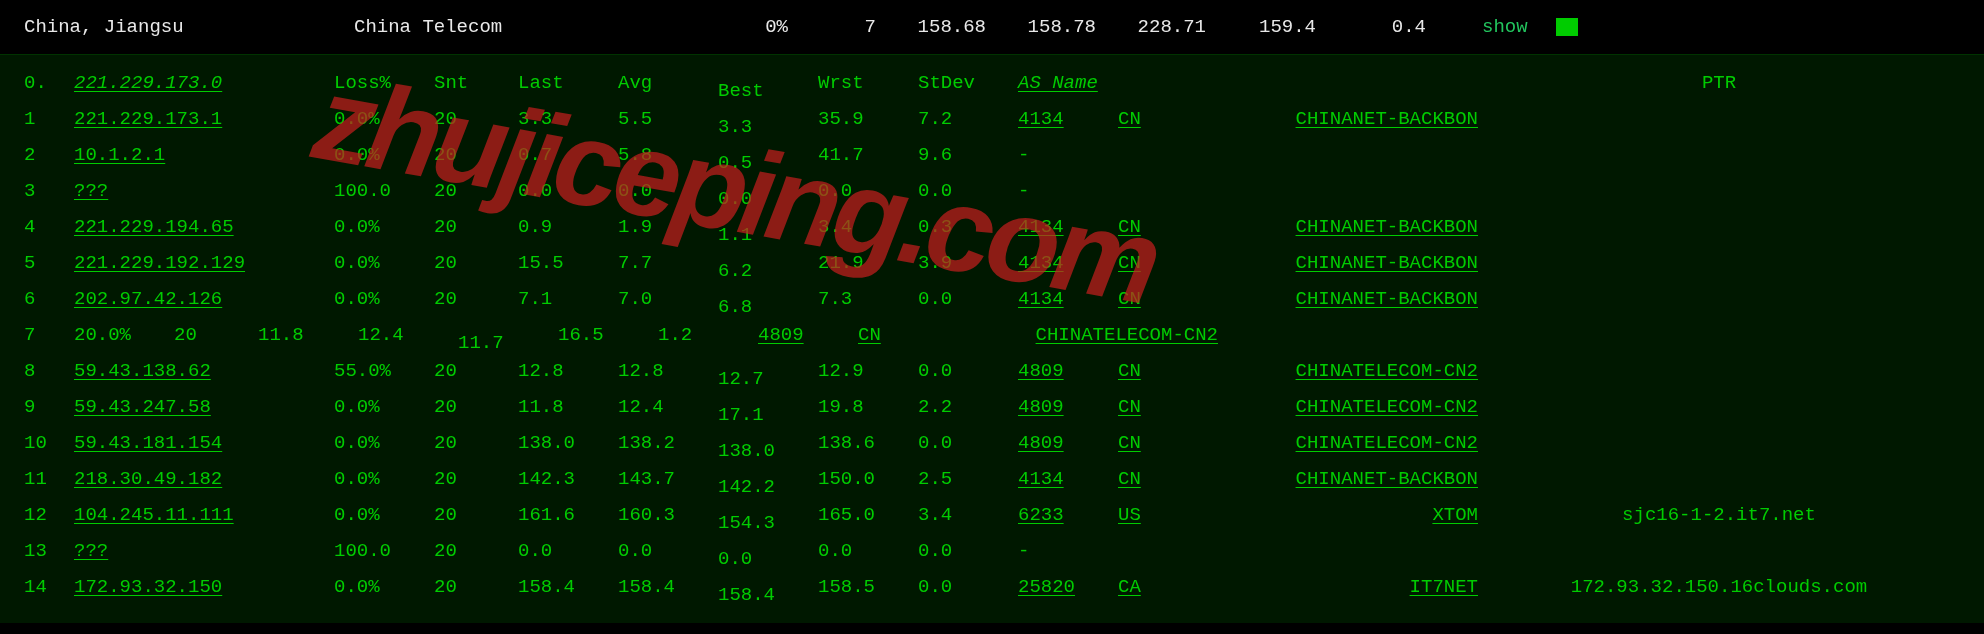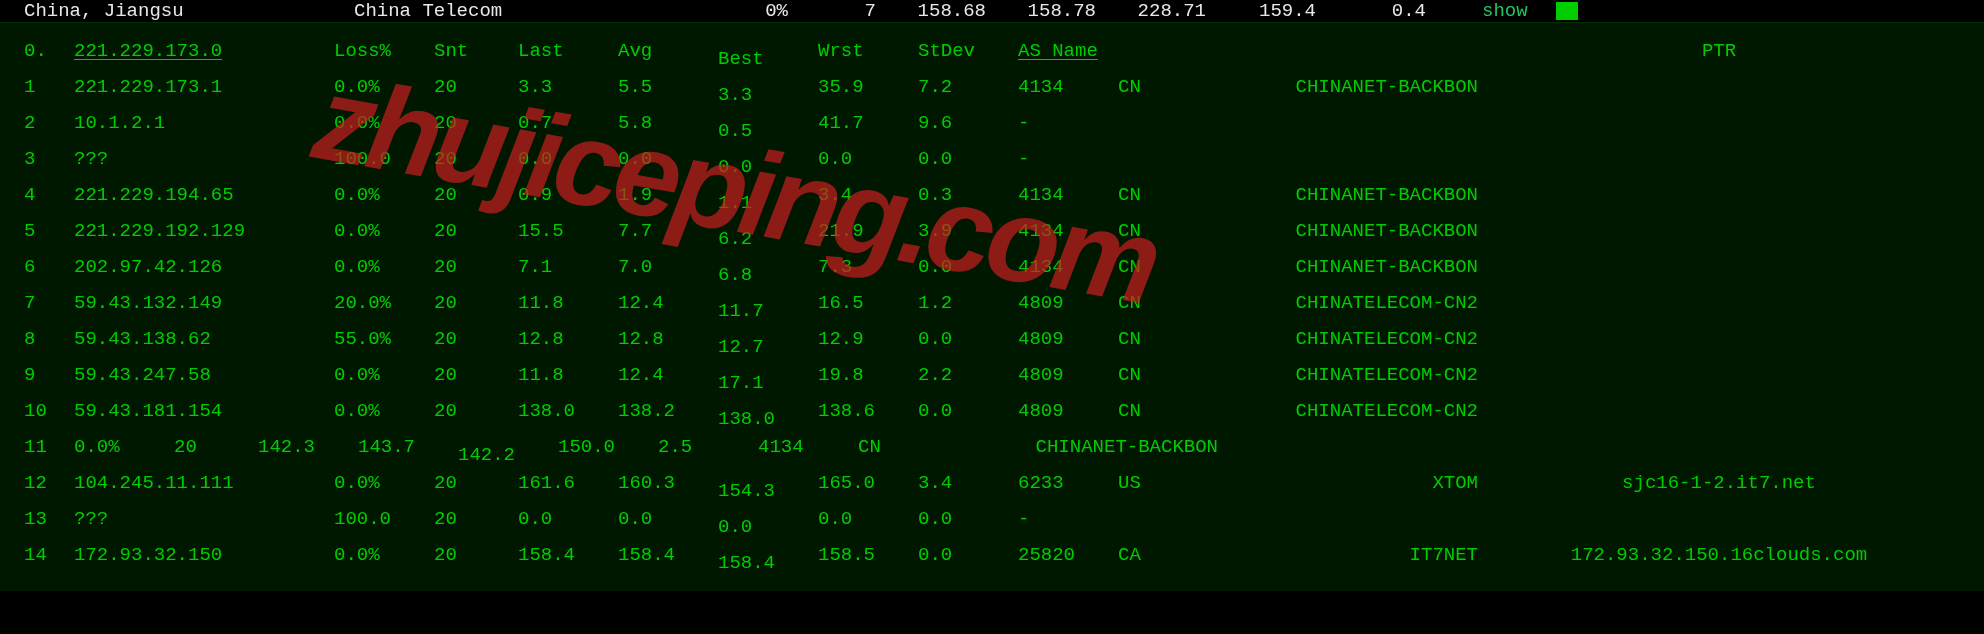--- a/index.html
+++ b/index.html
@@ -8,21 +8,21 @@
       font-family: "Courier New", monospace;
       font-size: 19px;
       color: #00cc00;
       width: 1984px;
       height: 634px;
       overflow: hidden;
       position: relative;
     }
     .top-bar {
       display: flex;
-      padding: 0 24px;
+      padding: 16px 24px;
       color: #e8e8e8;
       border-bottom: 1px solid #003300;
     }
     .top-bar > div { white-space: pre; }
     .top-loc { width: 330px; }
     .top-isp { width: 340px; }
     .top-pct { width: 94px; text-align: right; }
     .top-num { width: 88px; text-align: right; }
     .top-val { width: 110px; text-align: right; }
     .top-show { color: #22c55e; margin-left: 56px; }
@@ -40,23 +40,23 @@
     .c-snt { width: 84px; }
     .c-last { width: 100px; }
     .c-avg { width: 100px; }
     .c-best { width: 100px; margin-top: 16px; }
     .c-wrst { width: 100px; }
     .c-stdev { width: 100px; }
     .c-as { width: 100px; }
     .c-cc { width: 50px; }
     .c-name { width: 310px; text-align: right; }
     .c-ptr { flex: 1; text-align: center; }
-    .u { text-decoration-color: #00cc00; text-underline-offset: 3px; }
+    .u { text-decoration: underline; text-decoration-color: #00cc00; text-underline-offset: 3px; }
     .header-row .c-ip > span,
-    .header-row .c-as > span { text-decoration: underline; text-underline-offset: 3px; }
+    .header-row .c-as > span { text-decoration: underline; text-underline-offset: 3px; font-style: italic; }
     
     .watermark {
       position: absolute;
       top: 120px;
       left: 310px;
       font-size: 120px;
       font-weight: bold;
       color: rgba(200, 30, 30, 0.7);
       transform: rotate(10deg);
       font-family: Arial, sans-serif;
@@ -179,21 +179,20 @@
     <div class="c-best">6.8</div>
     <div class="c-wrst">7.3</div>
     <div class="c-stdev">0.0</div>
     <div class="c-as"><span class="u">4134</span></div>
        <div class="c-cc"><span class="u">CN</span></div>
        <div class="c-name"><span class="u">CHINANET-BACKBON</span></div>
     <div class="c-ptr"></div>
   </div>
       <div class="row">
     <div class="c-hop">7</div>
-    <div class="c-ip"><span class="u">59.43.132.149</span></div>
     <div class="c-loss">20.0%</div>
     <div class="c-snt">20</div>
     <div class="c-last">11.8</div>
     <div class="c-avg">12.4</div>
     <div class="c-best">11.7</div>
     <div class="c-wrst">16.5</div>
     <div class="c-stdev">1.2</div>
     <div class="c-as"><span class="u">4809</span></div>
        <div class="c-cc"><span class="u">CN</span></div>
        <div class="c-name"><span class="u">CHINATELECOM-CN2</span></div>
@@ -239,20 +238,21 @@
     <div class="c-best">138.0</div>
     <div class="c-wrst">138.6</div>
     <div class="c-stdev">0.0</div>
     <div class="c-as"><span class="u">4809</span></div>
        <div class="c-cc"><span class="u">CN</span></div>
        <div class="c-name"><span class="u">CHINATELECOM-CN2</span></div>
     <div class="c-ptr"></div>
   </div>
       <div class="row">
     <div class="c-hop">11</div>
+    <div class="c-ip"><span class="u">218.30.49.182</span></div>
     <div class="c-loss">0.0%</div>
     <div class="c-snt">20</div>
     <div class="c-last">142.3</div>
     <div class="c-avg">143.7</div>
     <div class="c-best">142.2</div>
     <div class="c-wrst">150.0</div>
     <div class="c-stdev">2.5</div>
     <div class="c-as"><span class="u">4134</span></div>
        <div class="c-cc"><span class="u">CN</span></div>
        <div class="c-name"><span class="u">CHINANET-BACKBON</span></div>

